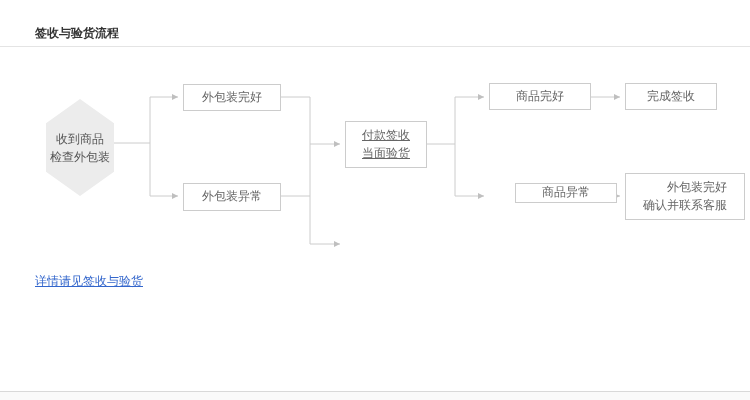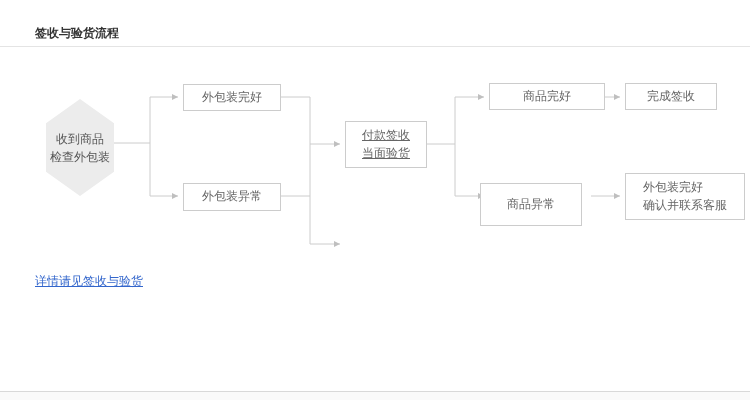--- a/index.html
+++ b/index.html
@@ -29,38 +29,38 @@
   .flowchart{position:absolute;left:0;top:47px;width:750px;height:230px;}
   .connectors{position:absolute;left:0;top:0;}
   .node{
     position:absolute;
     box-sizing:border-box;
     background:#ffffff;
     border:1px solid var(--box-border);
     color:var(--box-text);
     font-size:12px;line-height:1.45;
     display:flex;align-items:center;justify-content:center;
-    text-align:left;
+    text-align:right;
     white-space:pre-line;
   }
   .hexagon{
     position:absolute;left:46px;top:52px;width:68px;height:97px;
     background:var(--hexagon-fill);
     clip-path:polygon(50% 0,100% 25%,100% 75%,50% 100%,0 75%,0 25%);
     display:flex;align-items:center;justify-content:center;
     text-align:center;color:#555555;font-size:12px;line-height:1.5;
     white-space:pre-line;
   }
   
   .n-packaging-ok{left:183px;top:37px;width:98px;height:27px;}
   .n-packaging-abnormal{left:183px;top:136px;width:98px;height:28px;}
   .n-pay-sign{left:345px;top:74px;width:82px;height:47px;text-decoration:underline;}
   .n-refuse{left:345px;top:184px;width:82px;height:27px;}
-  .n-goods-ok{left:489px;top:36px;width:116px;height:27px;}
-  .n-goods-abnormal{left:480px;top:136px;width:102px;height:43px;font-family:Liberation Serif, serif;}
+  .n-goods-ok{left:489px;top:36px;width:102px;height:27px;}
+  .n-goods-abnormal{left:515px;top:136px;width:102px;height:20px;font-family:Liberation Serif, serif;}
   .n-complete{left:625px;top:36px;width:92px;height:27px;}
   .n-confirm{left:625px;top:126px;width:120px;height:47px;}
   .details-link{
     position:absolute;left:35px;top:273px;
     font-size:12px;color:var(--link);
     text-decoration:underline;cursor:pointer;
   }
   .bottom-strip{
     position:absolute;left:0;top:391px;width:750px;height:9px;
     background:#fafafa;border-top:1px solid #d9d9d9;box-sizing:border-box;

